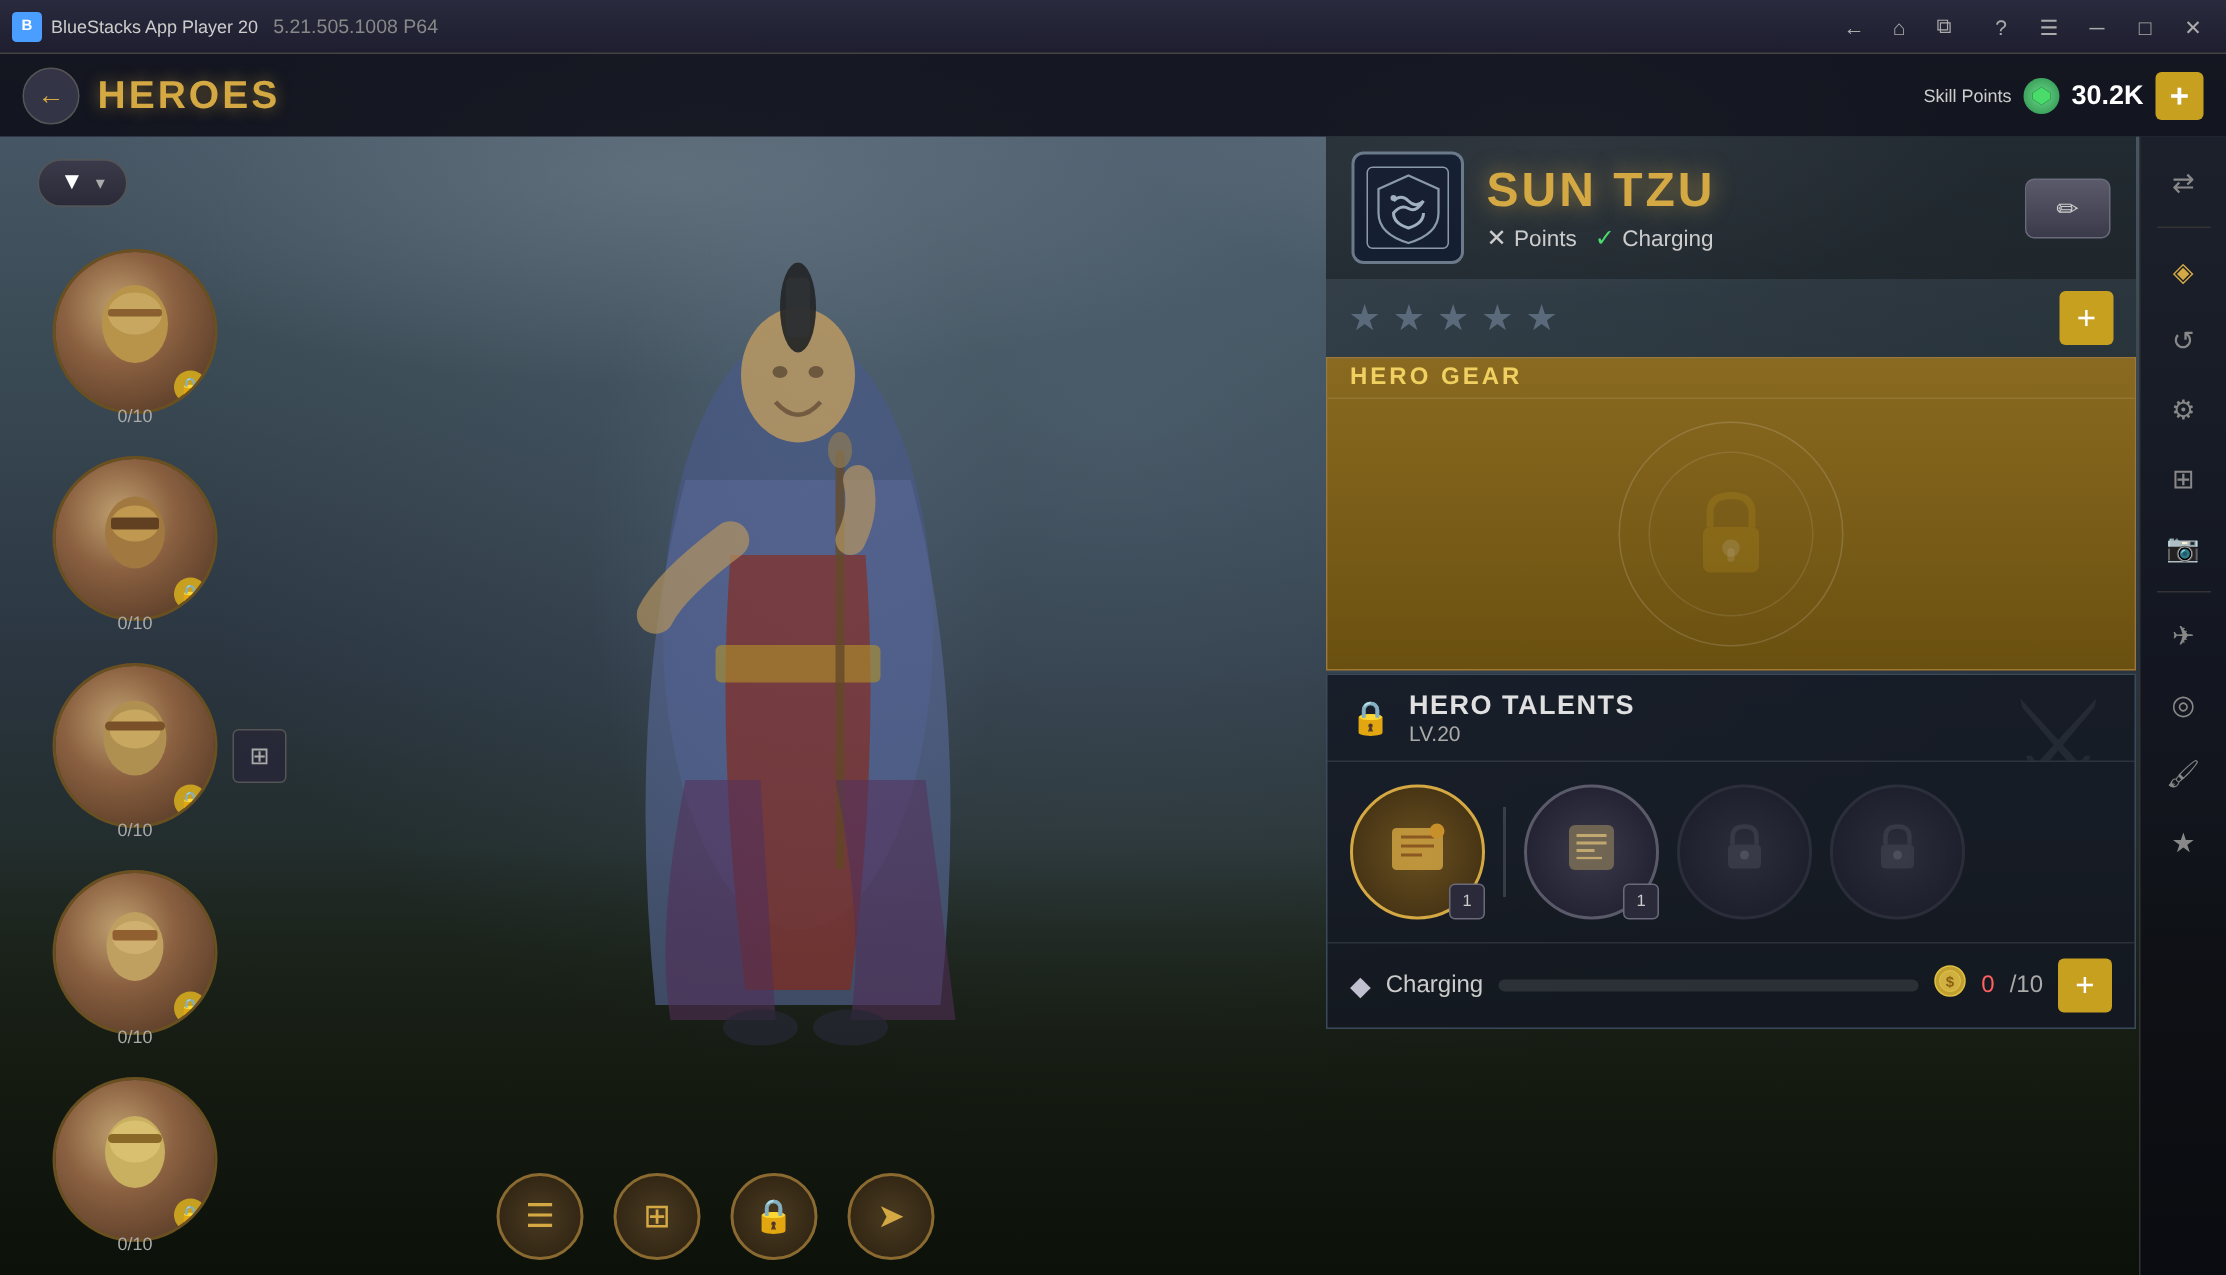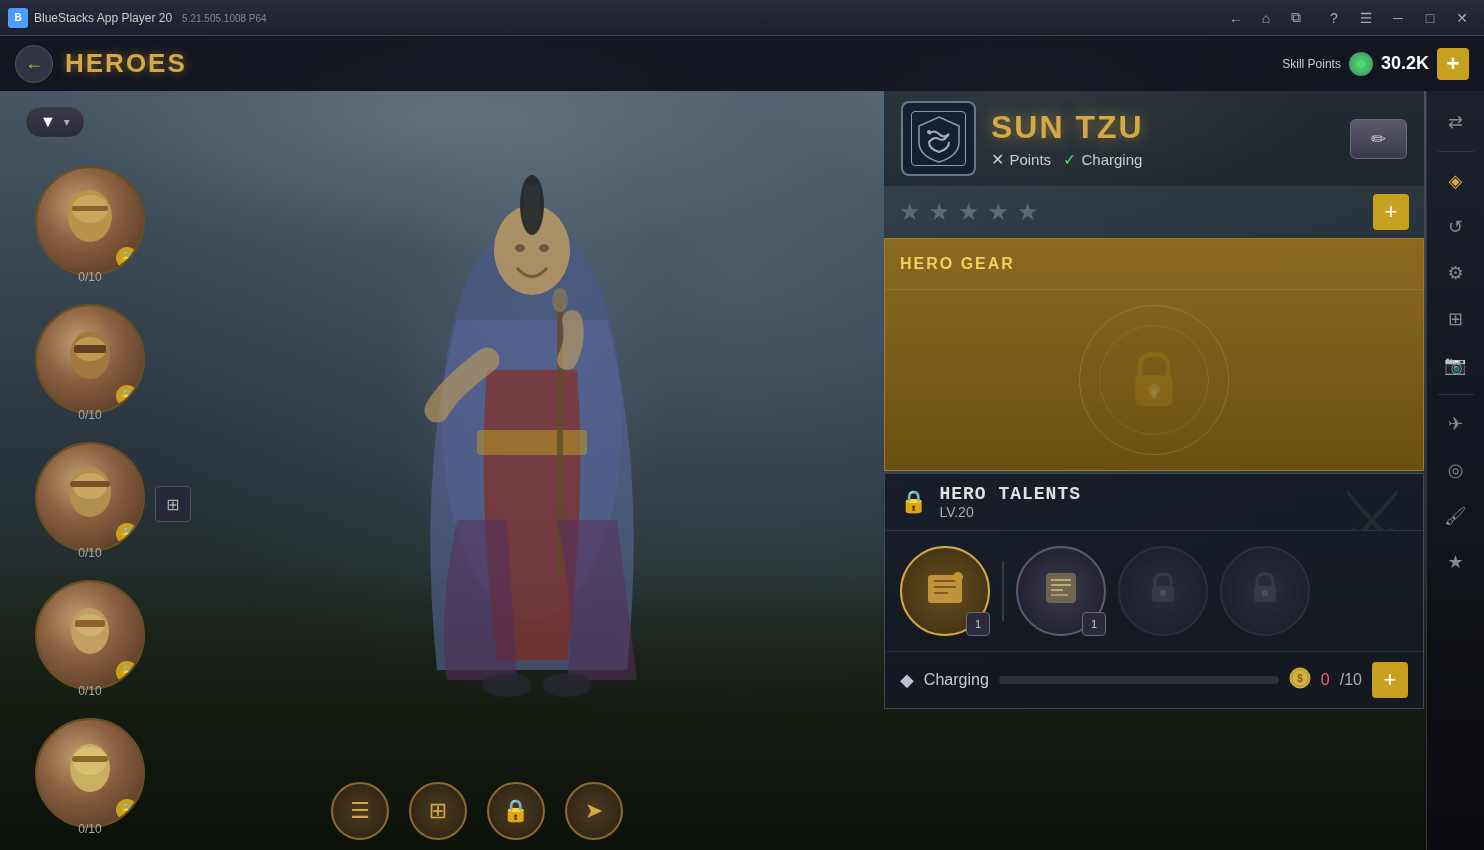--- a/index.html
+++ b/index.html
@@ -392,21 +392,21 @@
       justify-content: center;
     }
 
     
     .hero-gear-section {
       background: linear-gradient(180deg, #8a6a20, #6a5010);
       border: 1px solid #a07830;
       margin-bottom: 2px;
     }
     .hero-gear-header {
-      padding: 16px 15px;
+      padding: 4px 15px;
       font-size: 16px;
       font-weight: bold;
       color: #f0d060;
       letter-spacing: 2px;
       border-bottom: 1px solid rgba(255,255,255,0.1);
     }
     .hero-gear-content {
       height: 180px;
       display: flex;
       align-items: center;
@@ -462,21 +462,20 @@
     .talents-lock-icon {
       font-size: 22px;
       color: #aaa;
     }
     .talents-title-area {}
     .talents-title {
       font-size: 18px;
       font-weight: bold;
       color: #e0e0e0;
       letter-spacing: 1px;
-      font-family: Liberation Mono, monospace;
     }
     .talents-level {
       font-size: 14px;
       color: #aaa;
     }
 
     
     .skill-slots {
       display: flex;
       align-items: center;
@@ -659,21 +658,21 @@
     .hero-talents-header {
       position: relative;
     }
   </style>
 </head>
 <body>
 
 <div class="titlebar">
   <div class="titlebar-icon">B</div>
   <div class="titlebar-title">
-    <span>BlueStacks App Player 20</span> &nbsp; <span style="color:#888;font-size:10px;">5.21.505.1008 P64</span>
+    <span>BlueStacks App Player 20</span> &nbsp; <span style="color:#888;font-size:13px;">5.21.505.1008 P64</span>
   </div>
   <div class="titlebar-nav">
     <button class="titlebar-nav-btn">←</button>
     <button class="titlebar-nav-btn">⌂</button>
     <button class="titlebar-nav-btn">⧉</button>
   </div>
   <div class="titlebar-controls">
     <button class="titlebar-btn">?</button>
     <button class="titlebar-btn">☰</button>
     <button class="titlebar-btn">─</button>

